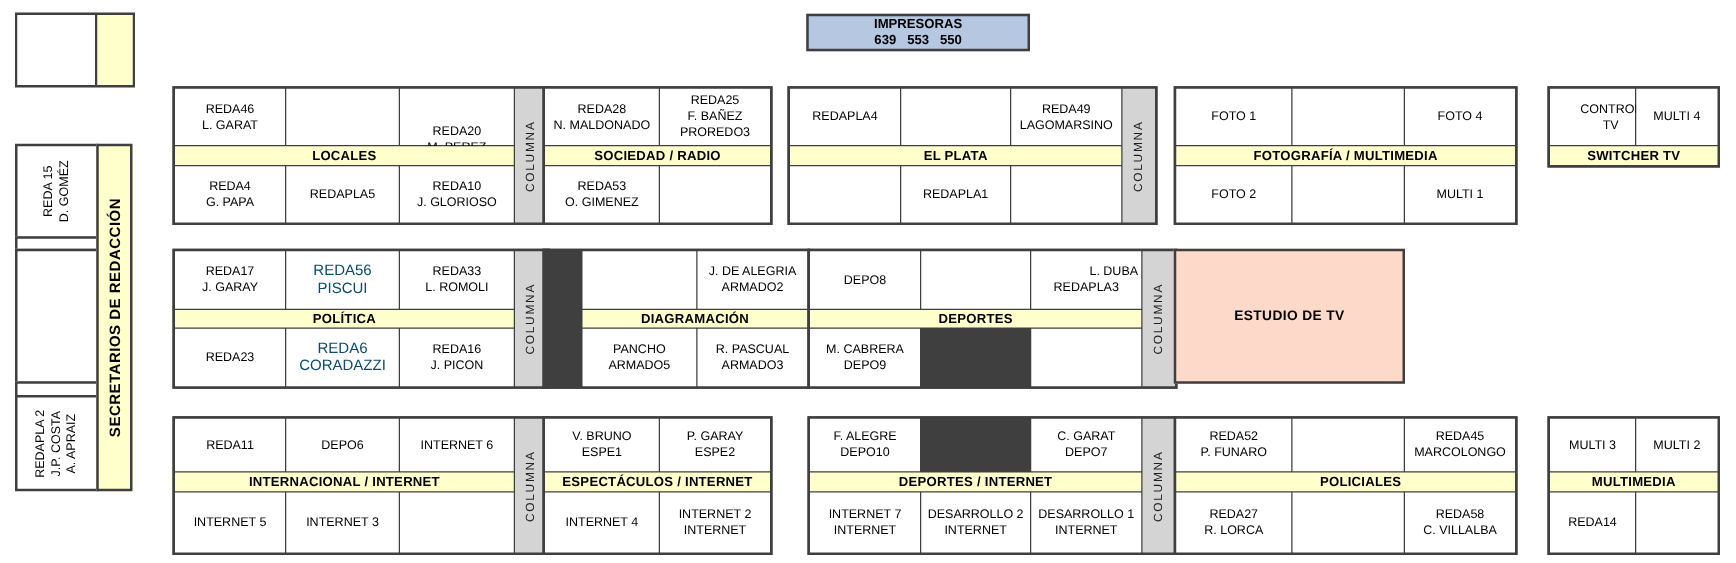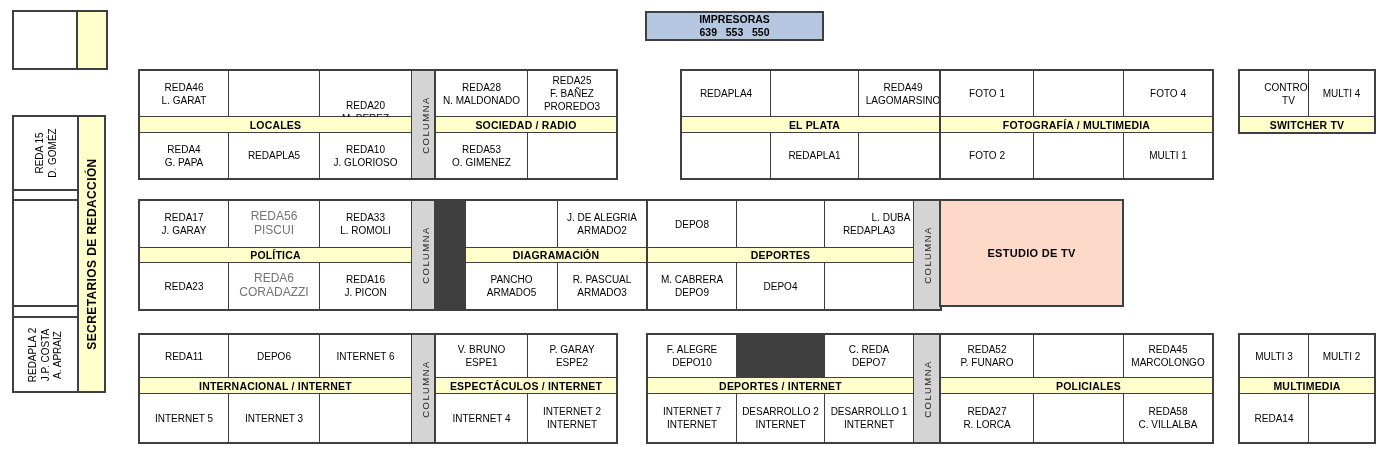--- a/index.html
+++ b/index.html
@@ -3,21 +3,21 @@
 <meta charset="utf-8">
 <style>
   html,body{margin:0;padding:0;background:#ffffff;}
   .canvas{position:relative;width:1389px;height:450px;background:#ffffff;overflow:hidden;
           font-family:"Liberation Sans",sans-serif;color:#000;}
 
   
   .block{position:absolute;display:grid;gap:1px;background:#3f3f3f;border:2px solid #3f3f3f;}
   .cell{background:#ffffff;display:flex;flex-direction:column;align-items:center;justify-content:center;
         font-size:10px;line-height:1.3;text-align:center;}
-  .cell.alt{color:#737373;font-size:12px;line-height:1.15;}
+  .cell.alt{color:#0c4a6e;font-size:12px;line-height:1.15;}
   .band{background:#ffffcc;display:flex;align-items:center;justify-content:center;
         font-size:10.5px;font-weight:bold;letter-spacing:.2px;}
   .columna{background:#d4d4d4;position:relative;}
   .vtext{position:absolute;top:50%;left:50%;transform:translate(-50%,-50%) rotate(-90deg);
          white-space:nowrap;text-align:center;}
   .columna .vtext{font-size:9.5px;letter-spacing:1.4px;color:#1f1f1f;}
   .block.single{display:flex;align-items:center;justify-content:center;background:#fcd9c9;
                 font-weight:bold;font-size:11px;letter-spacing:.3px;box-sizing:border-box;}
 
   
@@ -117,21 +117,21 @@
         <span style="display: block;">F. BAÑEZ</span>
         <span style="display: block;">PROREDO3</span>
       </div>
       <div class="band" style="grid-area: 2 / 1 / auto / span 2;">SOCIEDAD / RADIO</div>
       <div class="cell" style="grid-area: 3 / 1;">
         <span style="display: block;">REDA53</span>
         <span style="display: block;">O. GIMENEZ</span>
       </div>
       <div class="cell" style="grid-area: 3 / 2;"></div>
     </div>
-    <div class="block" style="left: 680px; top: 69px; grid-template-columns: 88px 87px 88px 26px; grid-template-rows: 45px 15px 45px;">
+    <div class="block" style="left: 630px; top: 69px; grid-template-columns: 88px 87px 88px 26px; grid-template-rows: 45px 15px 45px;">
       <div class="cell" style="grid-area: 1 / 1;">
         <span style="display: block;">REDAPLA4</span>
       </div>
       <div class="cell" style="grid-area: 1 / 2;"></div>
       <div class="cell" style="grid-area: 1 / 3;">
         <span style="display: block;">REDA49</span>
         <span style="display: block;">LAGOMARSINO</span>
       </div>
       <div class="band" style="grid-area: 2 / 1 / auto / span 3;">EL PLATA</div>
       <div class="cell" style="grid-area: 3 / 1;"></div>
@@ -221,23 +221,20 @@
       <div class="cell" style="grid-area: 1 / 2;"></div>
       <div class="cell" style="grid-area: 1 / 3;">
         <span style="display: block; padding-left: 44px;">L. DUBA</span>
         <span style="display: block;">REDAPLA3</span>
       </div>
       <div class="band" style="grid-area: 2 / 1 / auto / span 3;">DEPORTES</div>
       <div class="cell" style="grid-area: 3 / 1;">
         <span style="display: block;">M. CABRERA</span>
         <span style="display: block;">DEPO9</span>
       </div>
-      <div class="cell" style="grid-area: 3 / 2;">
-        <span style="display: block;">DEPO4</span>
-      </div>
       <div class="cell" style="grid-area: 3 / 3;"></div>
       <div class="columna" style="grid-area: 1 / 4 / span 3;">
         <span class="vtext">COLUMNA</span>
       </div>
     </div>
     <div class="block single" style="left: 939px; top: 199px; width: 185px; height: 108px;">
       <span>ESTUDIO DE TV</span>
     </div>
     <div class="block" style="left: 138px; top: 333px; grid-template-columns: 88px 90px 91px 26px; grid-template-rows: 42px 15px 48px;">
       <div class="cell" style="grid-area: 1 / 1;">
@@ -278,21 +275,21 @@
         <span style="display: block;">INTERNET 2</span>
         <span style="display: block;">INTERNET</span>
       </div>
     </div>
     <div class="block" style="left: 646px; top: 333px; grid-template-columns: 88px 87px 88px 26px; grid-template-rows: 42px 15px 48px;">
       <div class="cell" style="grid-area: 1 / 1;">
         <span style="display: block;">F. ALEGRE</span>
         <span style="display: block;">DEPO10</span>
       </div>
       <div class="cell" style="grid-area: 1 / 3;">
-        <span style="display: block;">C. REDA</span>
+        <span style="display: block;">C. GARAT</span>
         <span style="display: block;">DEPO7</span>
       </div>
       <div class="band" style="grid-area: 2 / 1 / auto / span 3;">DEPORTES / INTERNET</div>
       <div class="cell" style="grid-area: 3 / 1;">
         <span style="display: block;">INTERNET 7</span>
         <span style="display: block;">INTERNET</span>
       </div>
       <div class="cell" style="grid-area: 3 / 2;">
         <span style="display: block;">DESARROLLO 2</span>
         <span style="display: block;">INTERNET</span>

